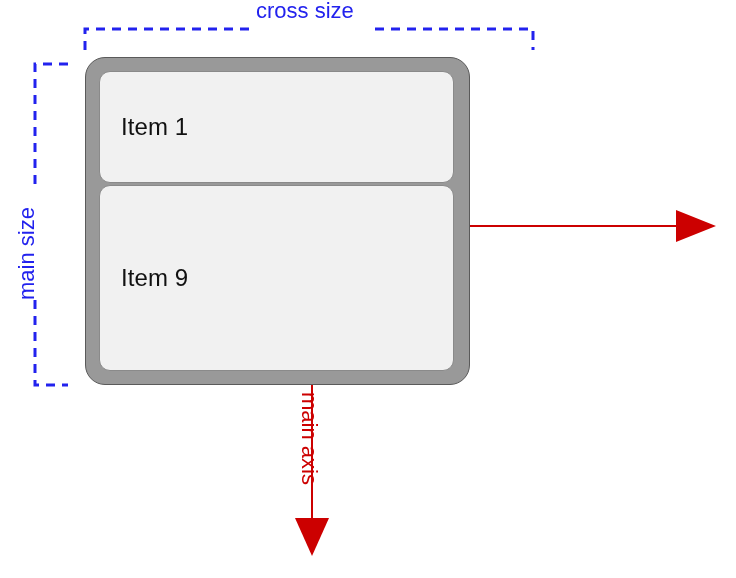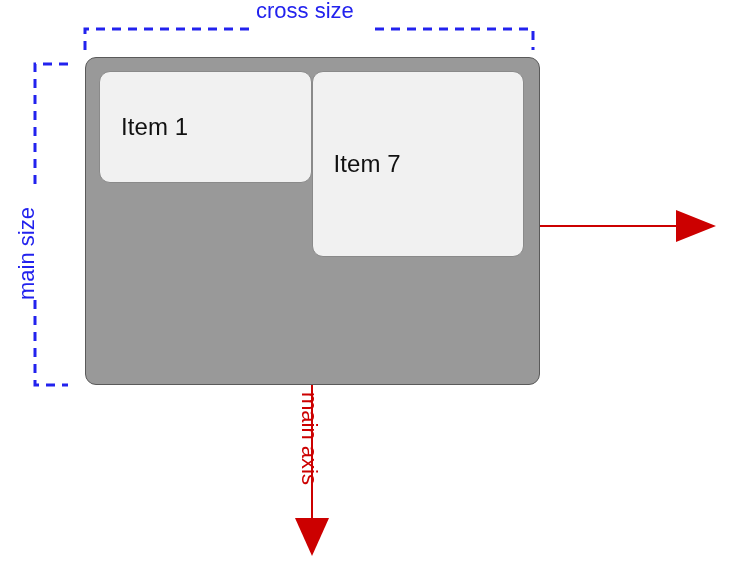--- a/index.html
+++ b/index.html
@@ -24,28 +24,28 @@
   #diagram-svg {
     position: absolute;
     left: 0;
     top: 0;
     display: block;
   }
   .flex-container {
     position: absolute;
     left: 85px;
     top: 57px;
-    width: 455px;
+    width: 385px;
     height: 328px;
     box-sizing: border-box;
     background: #999999;
     border: 1px solid #5a5a5a;
-    border-radius: 11px;
+    border-radius: 20px;
     display: flex;
-    flex-direction: row;
+    flex-direction: column;
     justify-content: space-between;
     padding: 13px 15px 13px 13px;
   }
   .flex-item {
     box-sizing: border-box;
     width: 100%;
     background: #f1f1f1;
     border: 1px solid #8a8a8a;
     border-radius: 11px;
     display: flex;
@@ -121,21 +121,21 @@
       <line x1="312" y1="57" x2="312" y2="528" stroke="#cc0000" stroke-width="2"></line>
       <polygon points="295,518 329,518 312,556" fill="#cc0000"></polygon>
     </g>
   </svg>
 
   <div class="flex-container">
     <div class="flex-item flex-item-1">
       <span class="item-label">Item 1</span>
     </div>
     <div class="flex-item flex-item-2">
-      <span class="item-label">Item 7</span>
+      <span class="item-label">Item 9</span>
     </div>
   </div>
 
   <div class="size-label" id="cross-size-label">cross size</div>
 
   <div class="size-label" id="main-size-label">main size</div>
 
 
   <div class="axis-label" id="main-axis-label">main axis</div>
 

